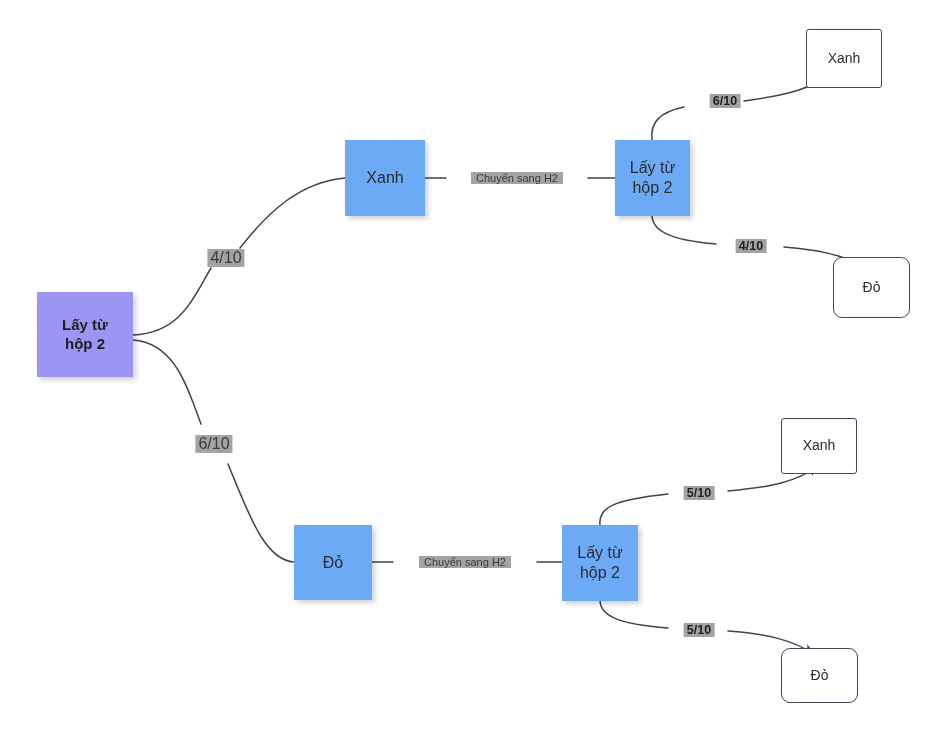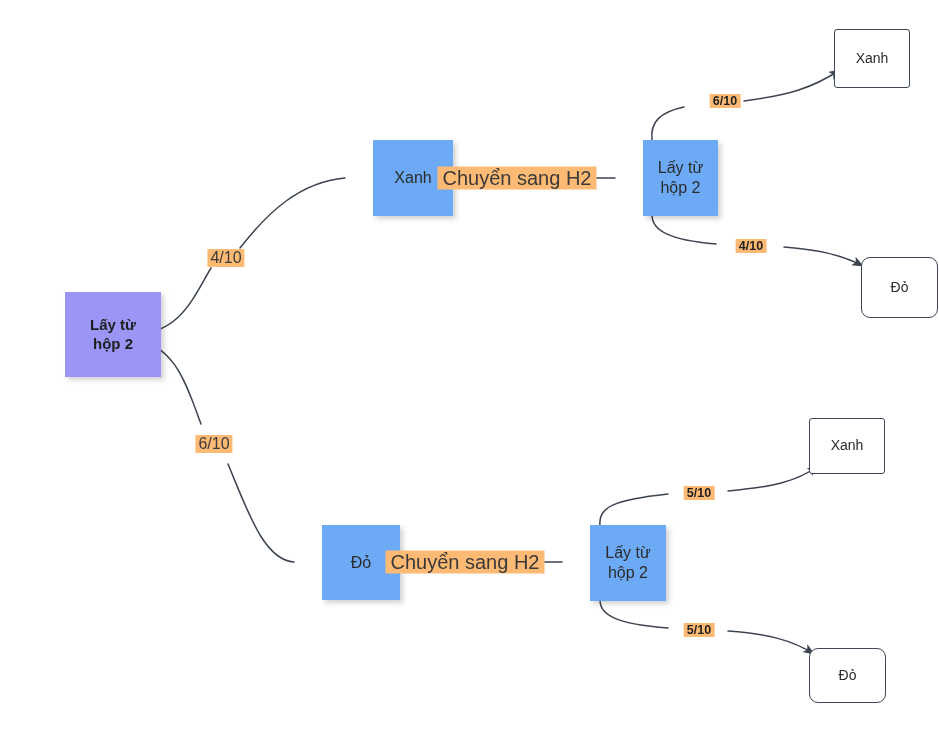--- a/index.html
+++ b/index.html
@@ -30,21 +30,20 @@
   }
   .node {
     position: absolute;
     display: flex;
     align-items: center;
     justify-content: center;
     text-align: center;
     line-height: 1.25;
     color: #2a2a2a;
     z-index: 3;
-    margin-left: 28px;
   }
   .node-root {
     background: #9b96f5;
     font-weight: bold;
     font-size: 15px;
     color: #1f1f1f;
     box-shadow: 3px 3px 5px rgba(0,0,0,0.18);
   }
   .node-blue {
     background: #6caaf5;
@@ -58,40 +57,40 @@
     border: 1.6px solid #3d4654;
     border-radius: 3px;
     font-size: 14px;
     color: #2b2b2b;
     font-weight: normal;
   }
   .node-leaf.rounded { border-radius: 9px; }
   .edge-label {
     position: absolute;
     color: #333333;
-    background: #fdba74;
+    background: #a3a3a3;
     padding: 0 3px;
     white-space: nowrap;
     z-index: 4;
     transform: translate(-50%, -50%);
     text-align: center;
   }
   .edge-label.plain {
     font-size: 16px;
     font-weight: normal;
     color: #3a3a3a;
   }
   .edge-label.bold {
     font-size: 12.5px;
     font-weight: bold;
     color: #1f1f1f;
     letter-spacing: 0.1px;
   }
   .edge-label.link {
-    font-size: 20px;
+    font-size: 11px;
     font-weight: normal;
     color: #3a3a3a;
     padding: 0 5px;
   }
 </style>
 </head>
 <body>
 
 <div id="canvas">
 

